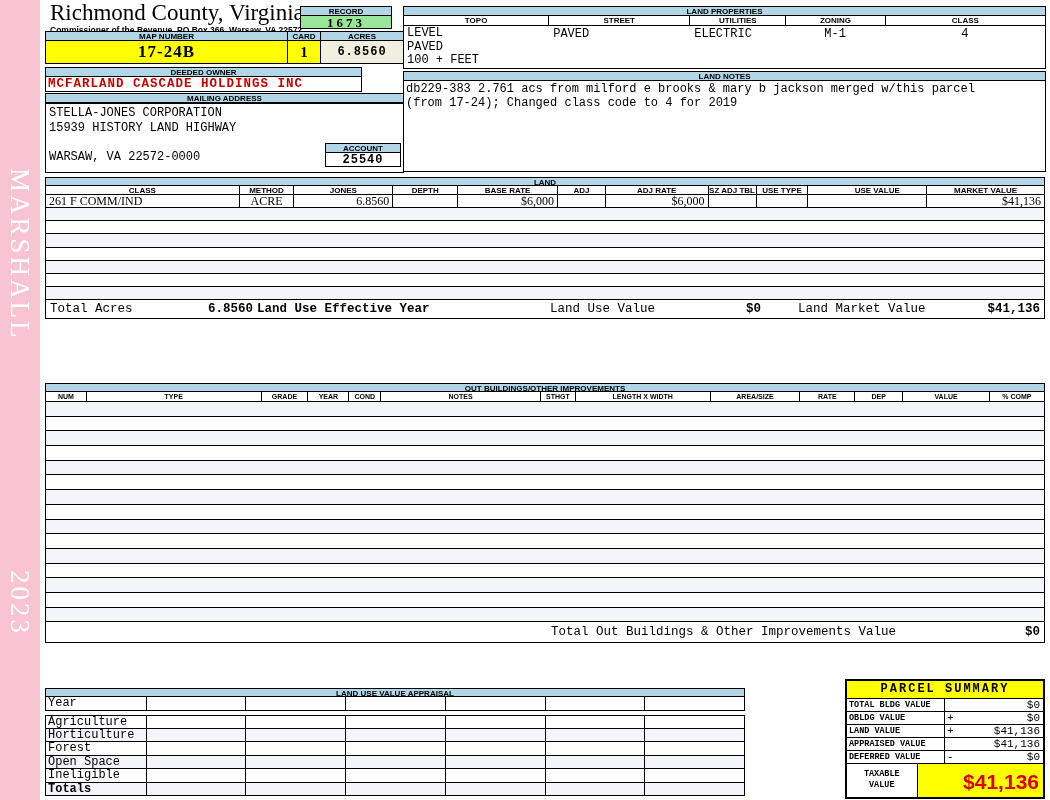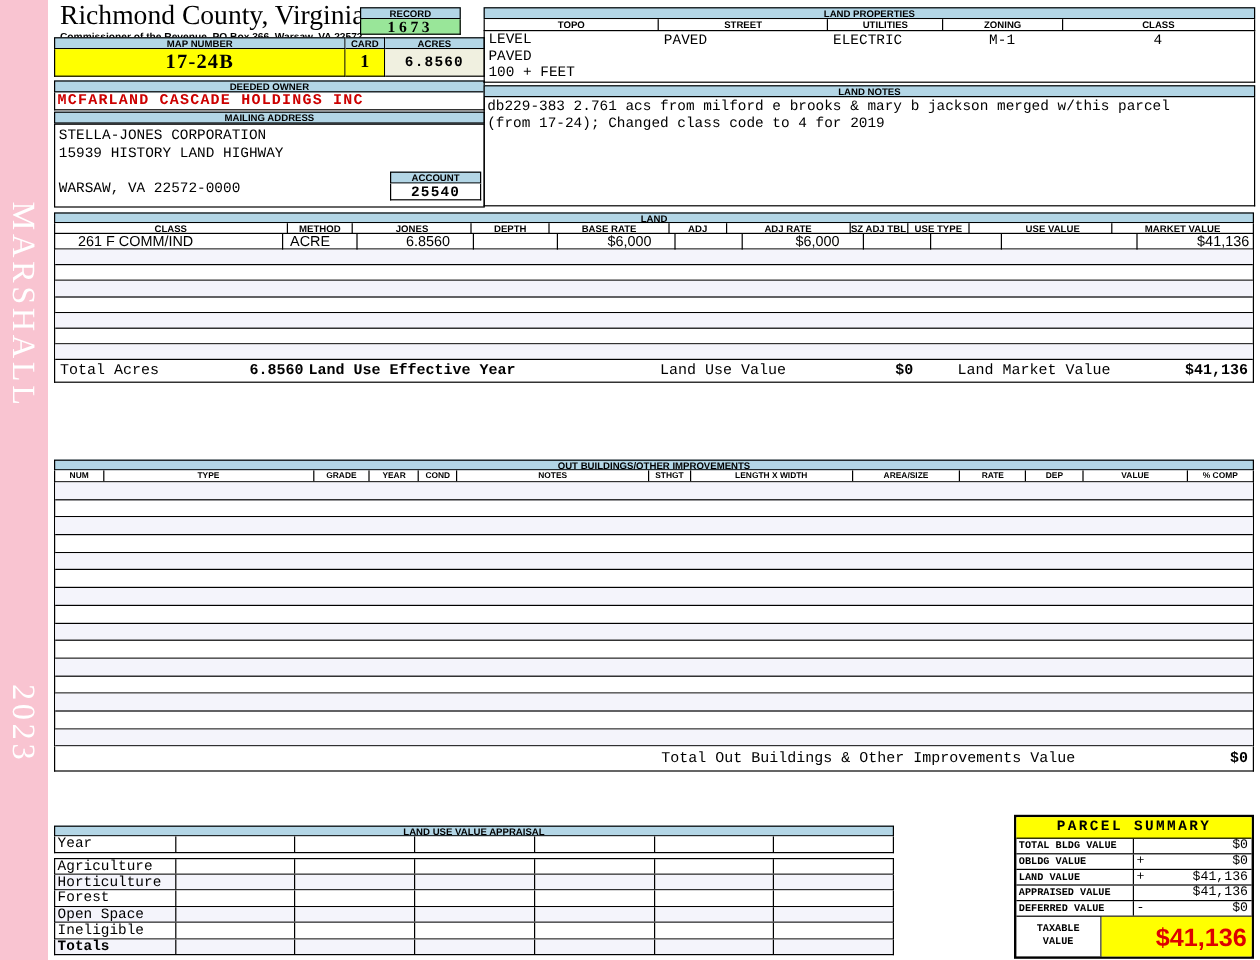--- a/index.html
+++ b/index.html
@@ -15,32 +15,32 @@
   .wm-name{top:168px;}
   .wm-year{top:570px;}
   .mono{font-family:"Liberation Mono","DejaVu Sans Mono",monospace;}
   .bar{background:#b3d6e6;border:1px solid #000;font:bold 8px "Liberation Sans",sans-serif;
        text-align:center;height:10px;line-height:10px;box-sizing:border-box;}
   .abs{position:absolute;}
   
   .county-title{font-family:"Liberation Serif",serif;font-size:23px;line-height:23px;color:#000;}
   .commish{font:bold 8.5px "Liberation Sans",sans-serif;margin-top:1px;}
   
-  .record-box{left:260px;top:6px;width:84px;}
+  .record-box{left:260px;top:6px;width:92px;}
   .record-val{background:#99e699;border:1px solid #000;border-top:none;text-align:center;
       font-family:"Liberation Serif",serif;font-weight:bold;font-size:13px;height:13px;line-height:13px;letter-spacing:3px;box-sizing:border-box;}
   
   .idrow{left:5px;top:31px;width:359px;display:flex;}
   .idcell{box-sizing:border-box;}
   .idval{border:1px solid #000;border-top:none;text-align:center;box-sizing:border-box;height:23px;}
   .mapval{background:#ffff00;font-family:"Liberation Serif",serif;font-weight:bold;font-size:17px;line-height:22px;letter-spacing:1px;}
   .cardval{background:#ffff00;font-family:"Liberation Serif",serif;font-weight:bold;font-size:15px;line-height:22px;}
   .acresval{background:#f0f0e0;font-weight:bold;font-size:12px;line-height:22px;letter-spacing:1px;}
   
-  .ownerblock{left:5px;top:67px;width:359px;}
+  .ownerblock{left:5px;top:67px;width:317px;}
   .ownerval{border:1px solid #000;border-top:none;height:15px;line-height:15px;
       font-weight:bold;font-size:12.5px;color:#cc0000;letter-spacing:1px;padding-left:2px;box-sizing:border-box;}
   .mailbar{left:5px;top:93px;width:359px;}
   .addrbox{left:5px;top:103px;width:359px;height:70px;border:1px solid #000;box-sizing:border-box;
       font-size:12px;line-height:14.5px;padding:2px 0 0 3px;}
   .addrline{min-height:14.5px;white-space:pre;}
   .accountbox{left:285px;top:143px;width:76px;background:#fff;}
   .accountval{border:1px solid #000;border-top:none;text-align:center;font-weight:bold;font-size:12px;
       height:14px;line-height:14px;letter-spacing:1px;box-sizing:border-box;background:#fff;}
   
@@ -51,21 +51,21 @@
   .hc:first-child{border-left:none;}
   .lpvals{border:1px solid #000;border-top:none;height:43px;position:relative;font-size:12px;box-sizing:border-box;}
   .lpline{line-height:13.5px;}
   
   .lnotes{left:363px;top:71px;width:643px;}
   .lnbox{border:1px solid #000;border-top:none;height:91px;box-sizing:border-box;
       font-size:12px;line-height:14px;padding:1px 0 0 2px;}
   
   .trow{display:flex;border:1px solid #000;border-top:none;box-sizing:border-box;background:#fff;}
   .dc{font-size:12px;height:13px;line-height:13px;box-sizing:border-box;border-left:1px solid #000;
-      padding:0 3px;overflow:hidden;font-family:Liberation Sans, sans-serif;margin-left:16px;}
+      padding:0 3px;overflow:hidden;font-family:Liberation Serif, serif;}
   .dc:first-child{border-left:none;}
   .eblock{border-left:1px solid #000;border-right:1px solid #000;box-sizing:border-box;}
   .erow{height:13.2px;border-bottom:1px solid #000;box-sizing:border-box;}
   .erow:nth-child(odd){background:#f4f4fb;}
   .obrow{height:14.7px;border-bottom:1px solid #000;box-sizing:border-box;}
   .obrow:nth-child(odd){background:#f4f4fb;}
   .totrow{position:relative;border:1px solid #000;border-top:none;height:19px;box-sizing:border-box;
       font-family:"Liberation Mono","DejaVu Sans Mono",monospace;font-size:12.5px;line-height:18px;background:#fff;}
   .totrow span{position:absolute;white-space:nowrap;}
   .b{font-weight:bold;}

